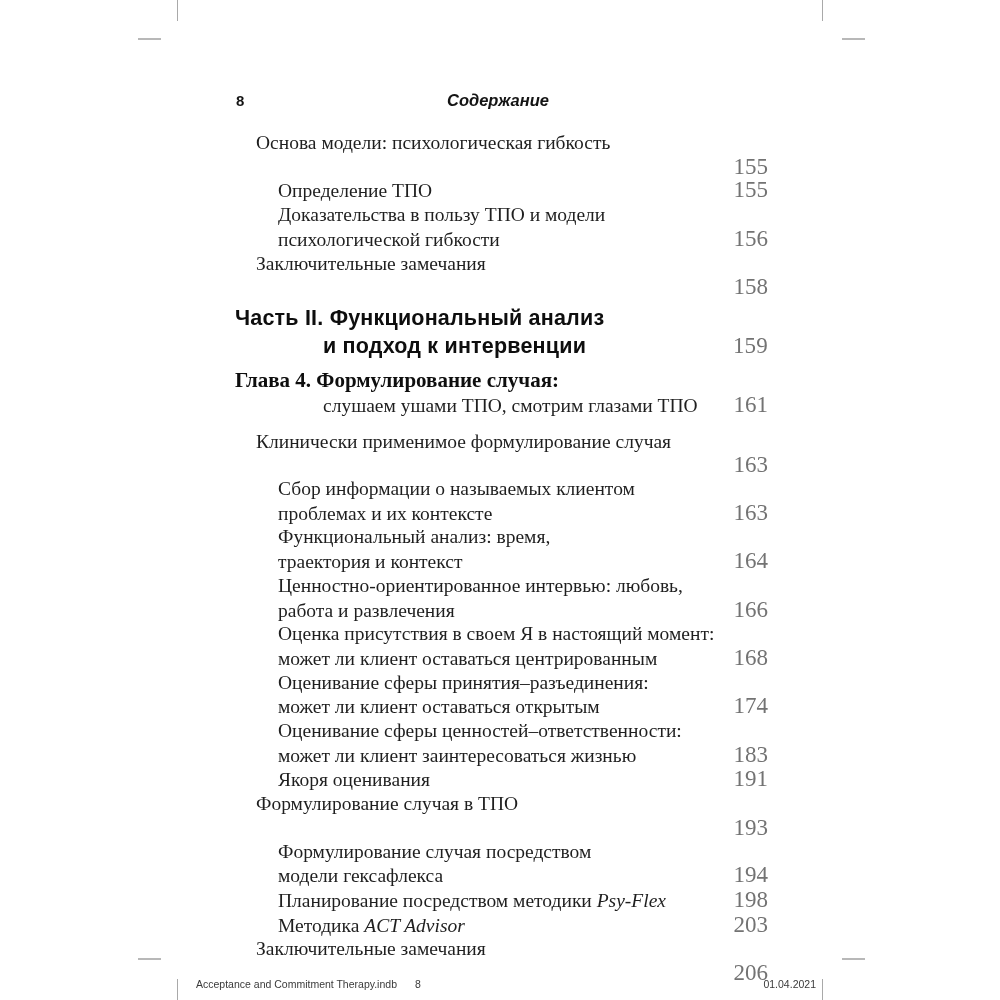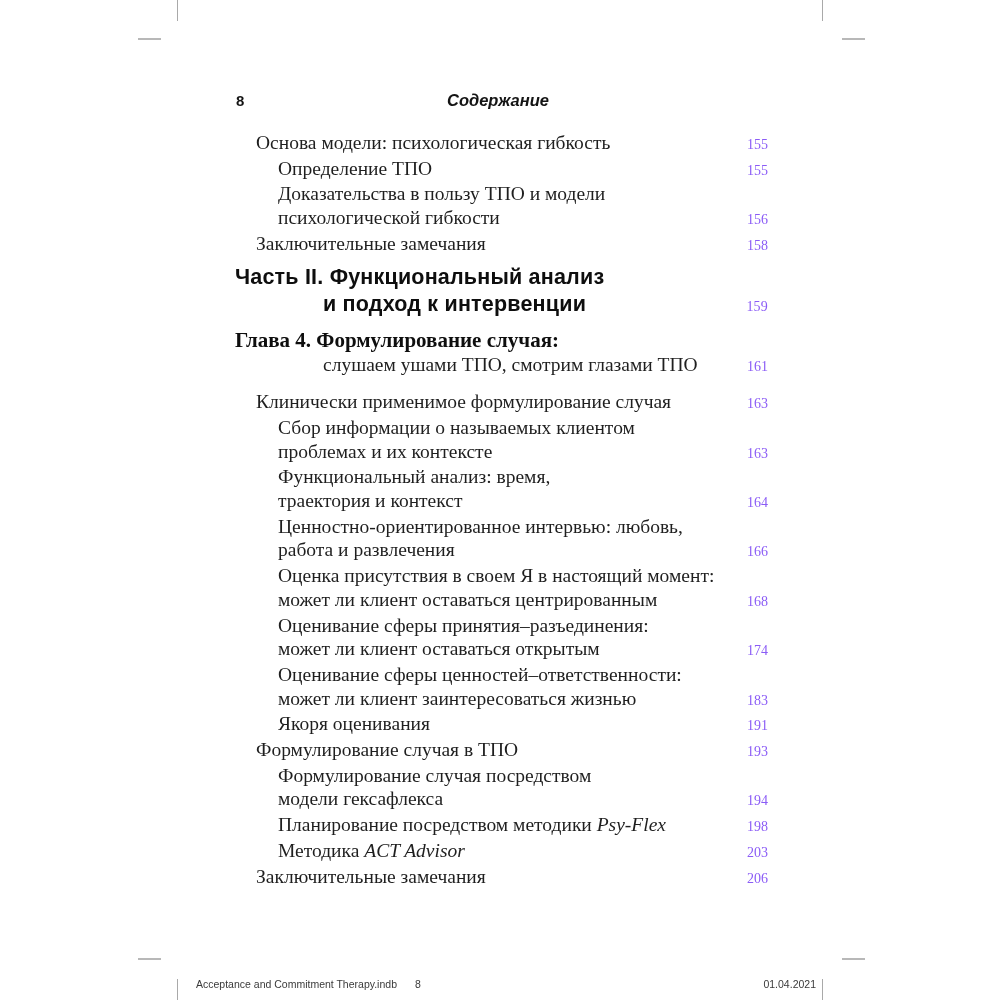--- a/index.html
+++ b/index.html
@@ -16,22 +16,22 @@
         font-family:"Liberation Sans",sans-serif;font-weight:bold;font-size:15px;color:#141414;}
   .runhead-title{position:absolute;left:0;top:91px;width:996px;text-align:center;
         font-family:"Liberation Sans",sans-serif;font-style:italic;font-weight:bold;
         font-size:16.5px;color:#141414;}
 
   
   .toc{position:absolute;left:0;top:131px;width:768px;}
   .line{display:flex;align-items:baseline;line-height:23.7px;font-size:19.5px;}
   .txt{white-space:pre;}
   .pagenum{margin-left:auto;font-family:"Liberation Serif",serif;font-weight:normal;
-        font-style:normal;font-size:14px;color:#8b5cf6;padding-left:12px;text-align:right;}
-  .entry.l1 .line{padding-left:256px;}
+        font-style:normal;font-size:23px;color:#737373;padding-left:12px;text-align:right;}
+  .entry.l1 .line{padding-left:256px;flex-direction:column;}
   .entry.l2 .line{padding-left:278px;gap:12px;}
 
   .entry.part{margin-top:6px;}
   .entry.part .line{padding-left:235px;line-height:27px;
         font-family:"Liberation Sans",sans-serif;font-weight:bold;font-size:21.5px;
         letter-spacing:.2px;color:#0e0e0e;}
   .entry.part .line.cont{padding-left:323px;}
 
   .entry.chapter{margin-top:8px;margin-bottom:12px;}
   .entry.chapter .line.first{padding-left:235px;line-height:25px;

